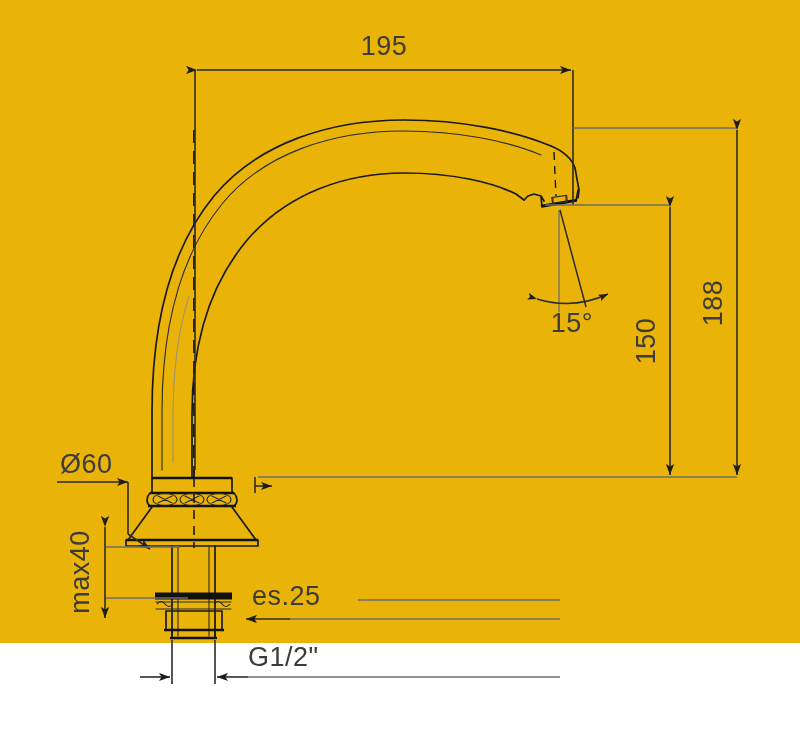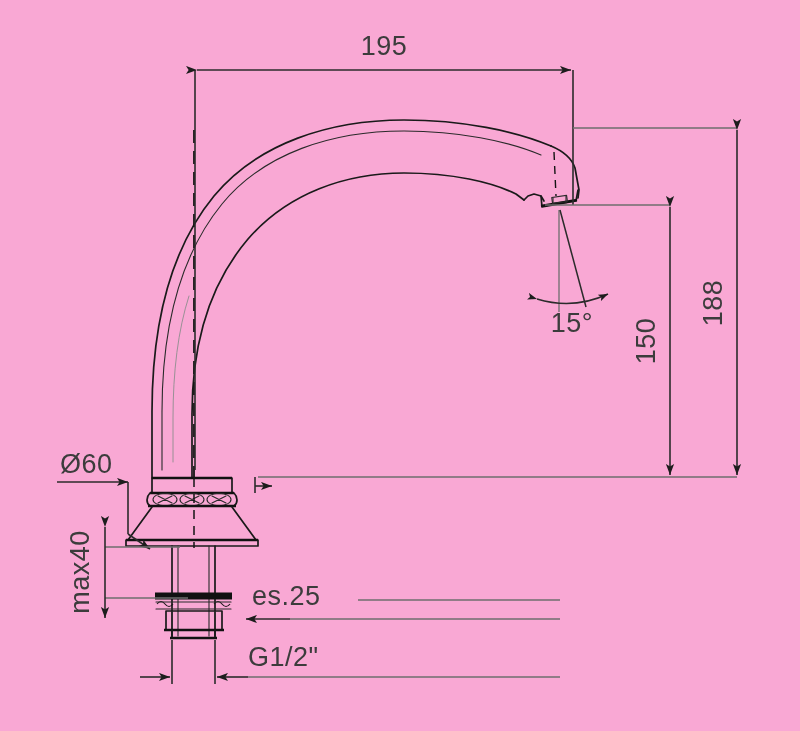--- a/index.html
+++ b/index.html
@@ -10,22 +10,22 @@
   }
   body {
     width: 800px;
     height: 731px;
     font-family: "Liberation Sans", sans-serif;
     overflow: hidden;
   }
   #drawing-root {
     position: relative;
     width: 800px;
-    height: 731px;
-    background: #f9a8d4;
+    height: 643px;
+    background: #eab308;
   }
   svg#drawing {
     display: block;
     width: 800px;
     height: 731px;
   }
   .dim-text {
     font-family: "Liberation Sans", sans-serif;
     font-size: 27px;
     fill: #3c3c3c;

